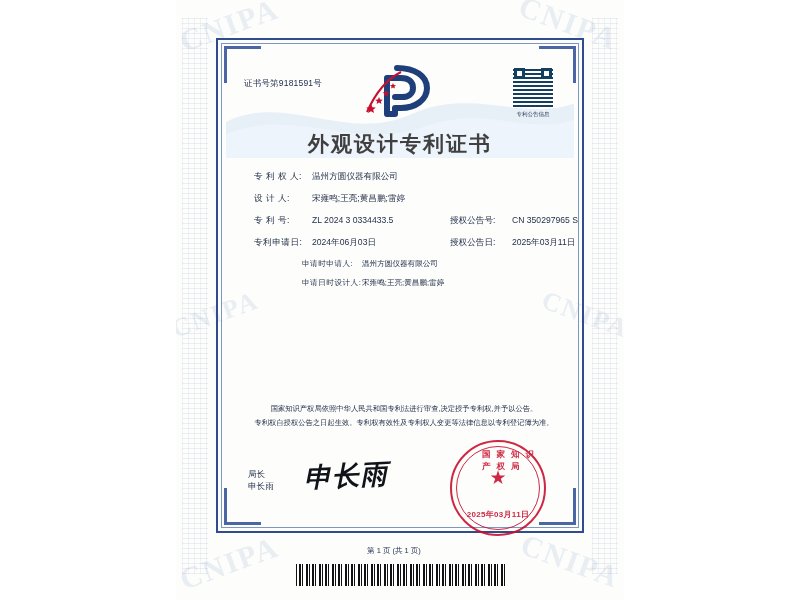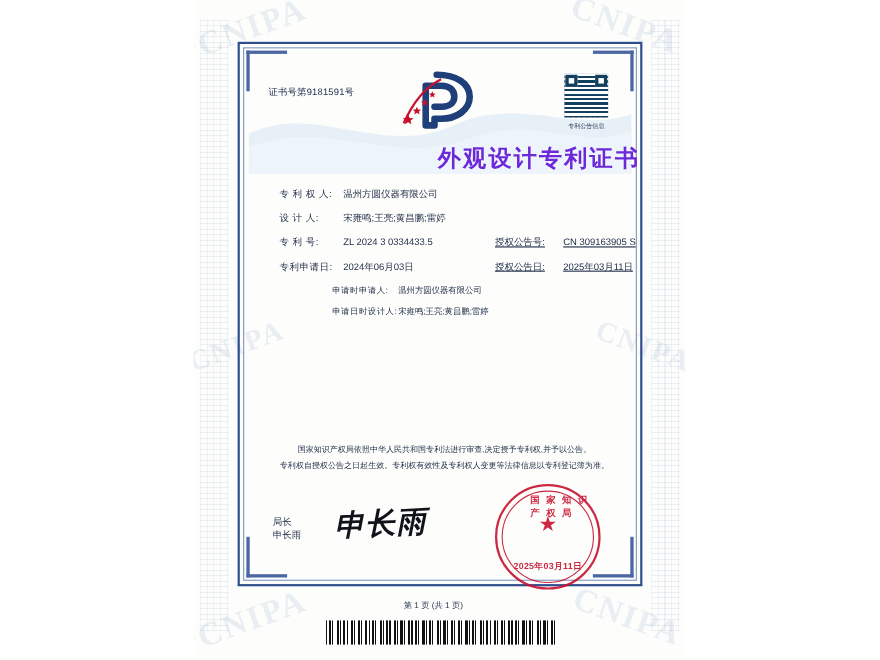--- a/index.html
+++ b/index.html
@@ -161,26 +161,26 @@
     margin-top: 3px;
     font-size: 5.5px;
     color: #23344f;
     white-space: nowrap;
   }
 
   .title {
     position: absolute;
     left: 0; right: 0;
     top: 90px;
-    text-align: right;
+    text-align: center;
     font-family: "Liberation Serif", serif;
     font-weight: bold;
     font-size: 21px;
     letter-spacing: 2px;
-    color: #6d28d9;
+    color: #404040;
   }
 
   .fields {
     position: absolute;
     left: 36px;
     right: 26px;
     top: 132px;
     font-size: 8.6px;
     line-height: 1;
     color: #1d2b45;
@@ -197,21 +197,21 @@
     white-space: nowrap;
   }
   .row .val {
     flex: 1 1 auto;
     white-space: nowrap;
     overflow: hidden;
   }
   .row2 { display: flex; align-items: baseline; margin-bottom: 13.5px; }
   .row2 .cell { display: flex; align-items: flex-start; }
   .row2 .cell.a { width: 196px; flex: 0 0 196px; }
-  .row2 .cell.b { flex: 1 1 auto; text-decoration: underline; }
+  .row2 .cell.b { flex: 1 1 auto; }
   .row2 .lbl { width: 58px; flex: 0 0 58px; white-space: nowrap; letter-spacing: .5px; }
   .row2 .lbl.wide { width: 62px; flex: 0 0 62px; letter-spacing: 0; }
   .row2 .val { white-space: nowrap; }
 
   .small-rows { margin-top: 6px; font-size: 7.6px; }
   .small-rows .row { margin-bottom: 11px; }
   .small-rows .lbl { width: 60px; flex: 0 0 60px; padding-left: 48px; }
 
   .statement {
     position: absolute;
@@ -383,21 +383,21 @@
             <div class="val">宋雍鸣;王亮;黄昌鹏;雷婷</div>
           </div>
 
           <div class="row2">
             <div class="cell a">
               <div class="lbl">专   利   号:</div>
               <div class="val">ZL 2024 3 0334433.5</div>
             </div>
             <div class="cell b">
               <div class="lbl wide">授权公告号:</div>
-              <div class="val">CN 309163905 S</div>
+              <div class="val">CN 350297965 S</div>
             </div>
           </div>
 
           <div class="row2">
             <div class="cell a">
               <div class="lbl">专利申请日:</div>
               <div class="val">2024年06月03日</div>
             </div>
             <div class="cell b">
               <div class="lbl wide">授权公告日:</div>

